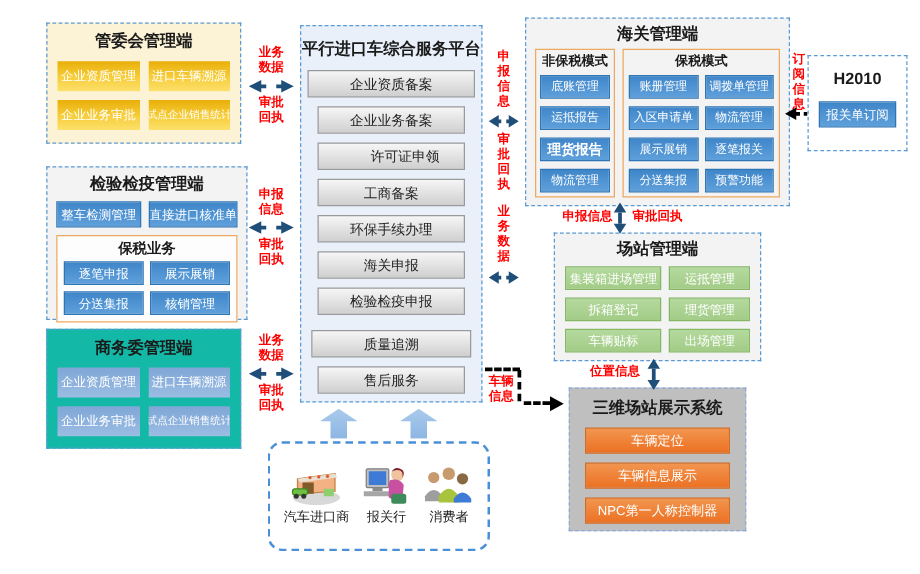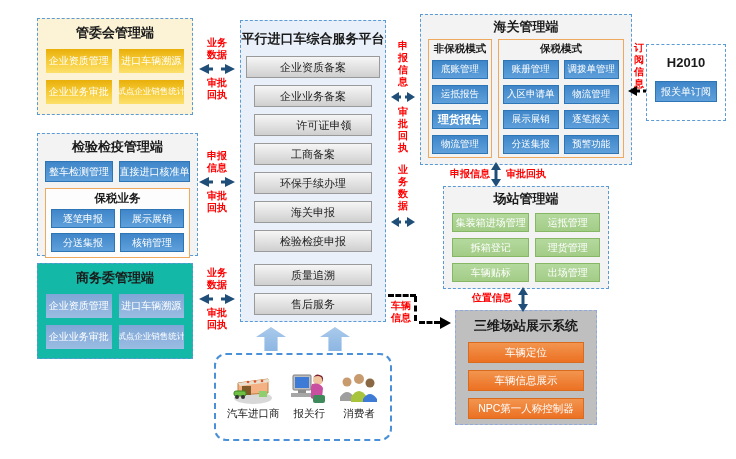--- a/index.html
+++ b/index.html
@@ -76,21 +76,21 @@
 
   <div class="panel" style="left:240px;top:20px;width:146px;height:302px;background:#E9F0FA;">
     <div class="ptitle" style="margin:9px 0 8px;">平行进口车综合服务平台</div>
     <div class="box grayb" style="width:134px;height:22px;margin:0 auto 7px;font-size:11px;">企业资质备案</div>
     <div class="box grayb" style="width:118px;height:22px;margin:0 auto 7px;font-size:11px;">企业业务备案</div>
     <div class="box grayb" style="width:118px;height:22px;margin:0 auto 7px;font-size:11px;padding-left:22px;">许可证申领</div>
     <div class="box grayb" style="width:118px;height:22px;margin:0 auto 7px;font-size:11px;">工商备案</div>
     <div class="box grayb" style="width:118px;height:22px;margin:0 auto 7px;font-size:11px;">环保手续办理</div>
     <div class="box grayb" style="width:118px;height:22px;margin:0 auto 7px;font-size:11px;">海关申报</div>
     <div class="box grayb" style="width:118px;height:22px;margin:0 auto 7px;font-size:11px;">检验检疫申报</div>
-    <div class="box grayb" style="width:118px;height:22px;margin:12px auto 7px;font-size:11px;">质量追溯</div>
+    <div class="box grayb" style="width:128px;height:22px;margin:12px auto 7px;font-size:11px;">质量追溯</div>
     <div class="box grayb" style="width:118px;height:22px;margin:0 auto;font-size:11px;">售后服务</div>
   </div>
 
   <div class="panel" style="left:420px;top:14px;width:212px;height:151px;background:#F3F3F3;">
     <div class="ptitle" style="margin-top:3px;">海关管理端</div>
     <div style="display:flex;gap:6px;padding:3px 7px 0;">
       <div class="subpanel" style="width:64px;padding:2px 3px 3px;background:transparent;">
         <div style="text-align:center;font-size:10.5px;font-weight:bold;color:#1a1a1a;">非保税模式</div>
         <div class="box blueb" style="height:19px;font-size:9.5px;margin-top:4px;">底账管理</div>
         <div class="box blueb" style="height:19px;font-size:9.5px;margin-top:6px;">运抵报告</div>

